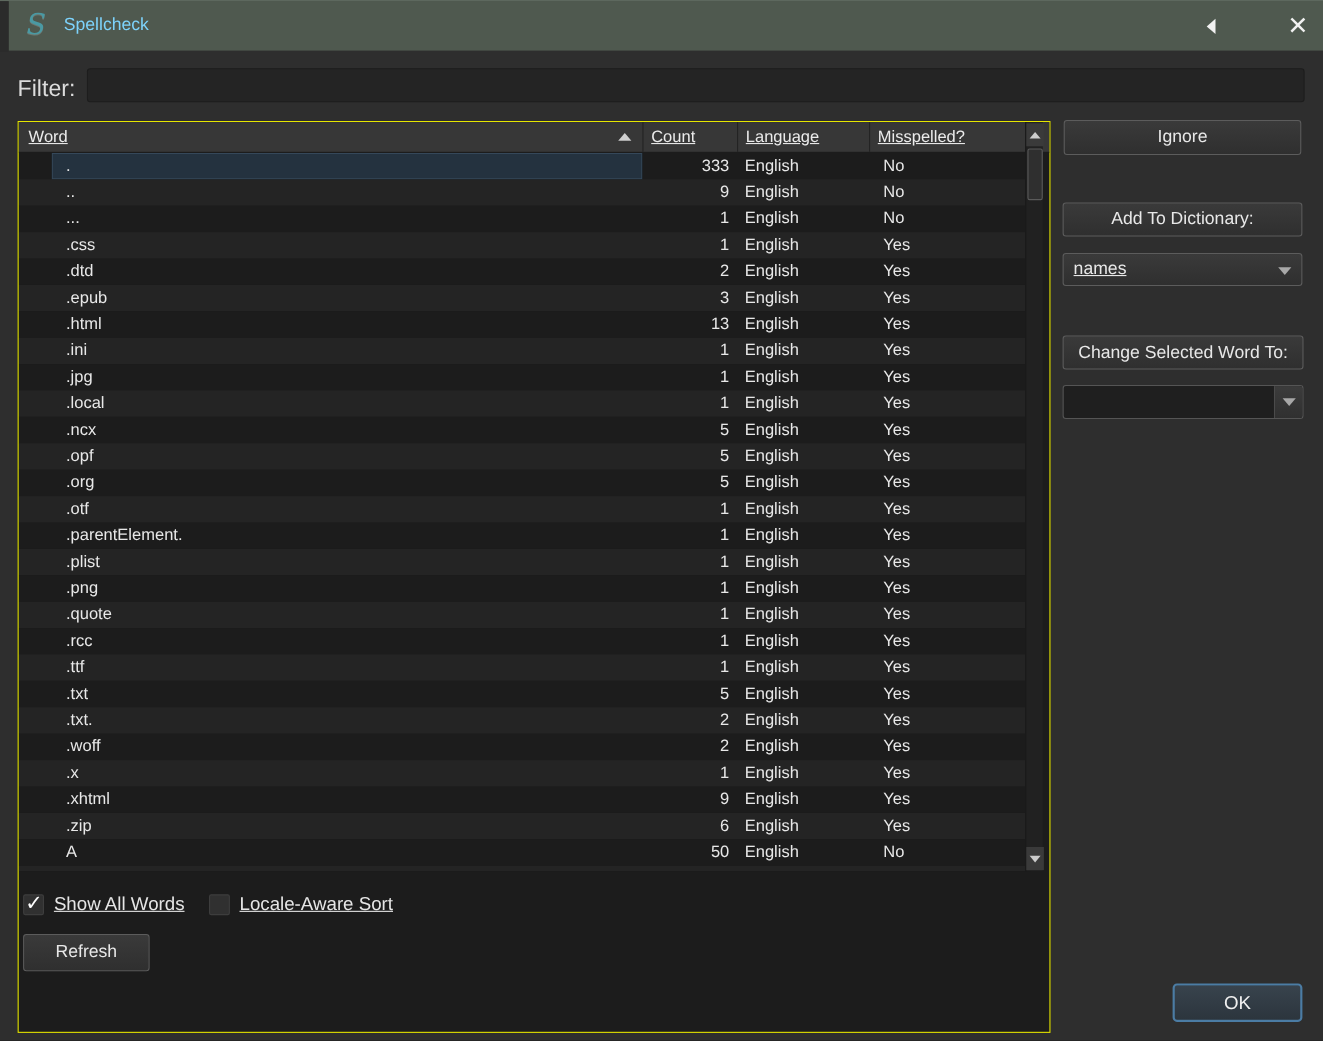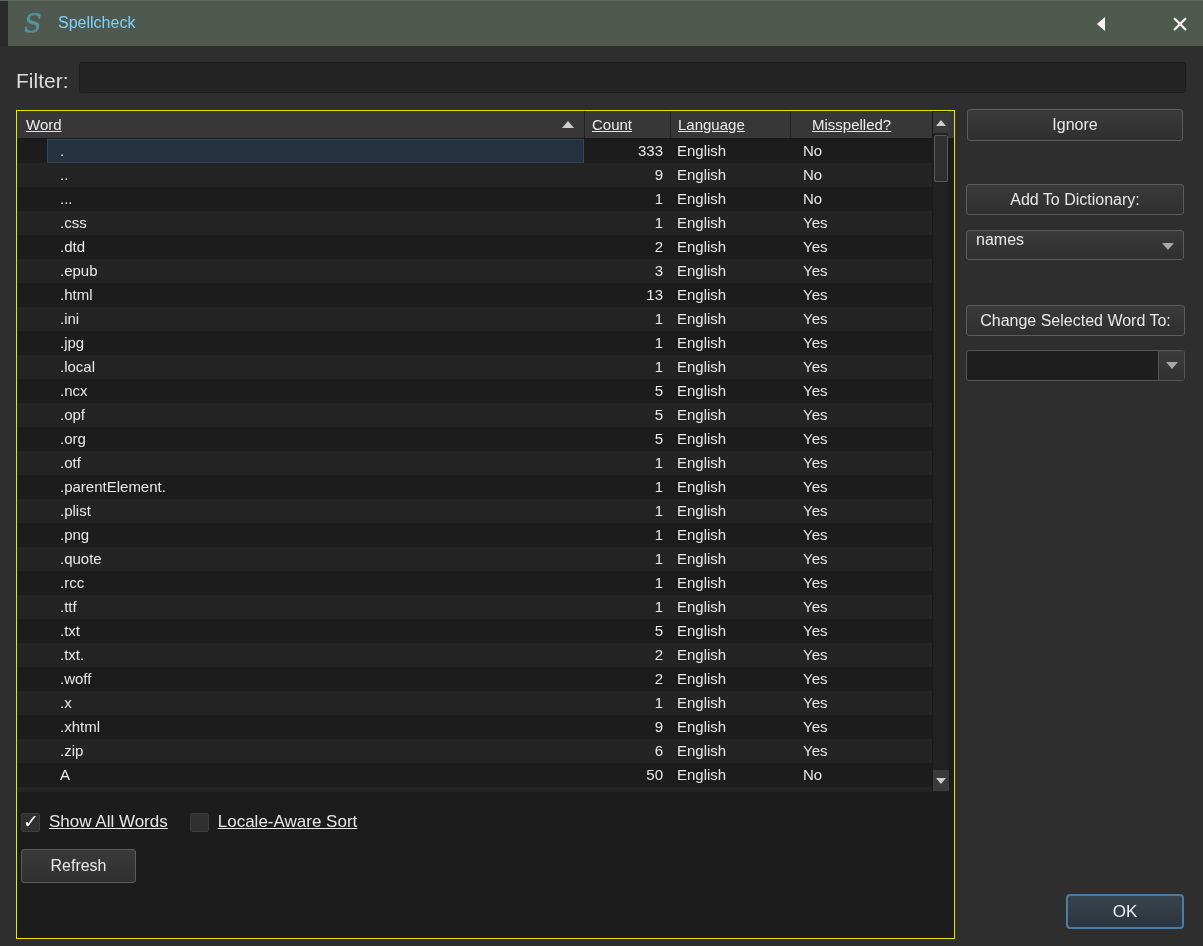--- a/index.html
+++ b/index.html
@@ -51,21 +51,21 @@
   .table-frame {
     position:absolute; left:16px; top:110px; width:939px; height:829px;
     border:1px solid var(--c-accent,#e6e600);
     background:#1c1c1c; overflow:hidden;text-decoration:underline;
   }
   .thead { display:flex; height:28px; background:#373737; border-bottom:1px solid #1a1a1a; }
   .hcell { font-size:15px; color:#ececec; display:flex; align-items:center; }
   .h-word { width:567px; padding-left:9px; position:relative; }
   .h-count { width:86px; padding-left:7px; border-left:1px solid #232323; }
   .h-lang { width:120px; padding-left:7px; border-left:1px solid #232323; }
-  .h-miss { width:148px; padding-left:21px; border-left:1px solid #232323; }
+  .h-miss { width:148px; padding-left:7px; border-left:1px solid #232323; }
   .sort-asc {
     position:absolute; right:10px; top:10px; width:0; height:0;
     border-left:6px solid transparent; border-right:6px solid transparent;
     border-bottom:7px solid #cfcfcf;
   }
   .tbody { position:absolute; left:0; top:28px; width:921px; height:653px; overflow:hidden; }
   .trow { display:flex; height:24px; background:#1c1c1c; }
   .trow.alt { background:#242424; }
   .cell { font-size:15px; color:#e8e8e8; line-height:24px; white-space:nowrap; overflow:hidden; }
   .gutter { width:30px; }
@@ -104,22 +104,23 @@
     color:#e8e8e8; font-size:16px; text-align:center;
     display:flex; align-items:center; justify-content:center;
     font-family:"Liberation Sans","DejaVu Sans",sans-serif;
   }
   .btn-ignore { position:absolute; left:967px; top:109px; width:216px; height:32px; }
   .btn-add-dict { position:absolute; left:966px; top:184px; width:218px; height:31px; }
   .combo {
     position:absolute; left:966px; top:230px; width:218px; height:30px;
     background:linear-gradient(#3a3a3a,#2f2f2f);
     border:1px solid #5c5c5c; border-radius:3px;
-    display:flex; align-items:flex-start; font-size:16px; color:#e8e8e8;
+    display:flex; align-items:center; font-size:16px; color:#e8e8e8;
     padding-left:9px;
+    text-decoration:underline;
   }
   .combo .arrow { position:absolute; right:9px; top:12px; width:0; height:0;
     border-left:6px solid transparent; border-right:6px solid transparent;
     border-top:7px solid #a8a8a8; }
   .btn-change { position:absolute; left:966px; top:305px; width:219px; height:31px; }
   .combo-edit {
     position:absolute; left:966px; top:350px; width:219px; height:31px;
     background:#1f1f1f; border:1px solid #555555; border-radius:3px;
   }
   .combo-edit .drop-btn {

